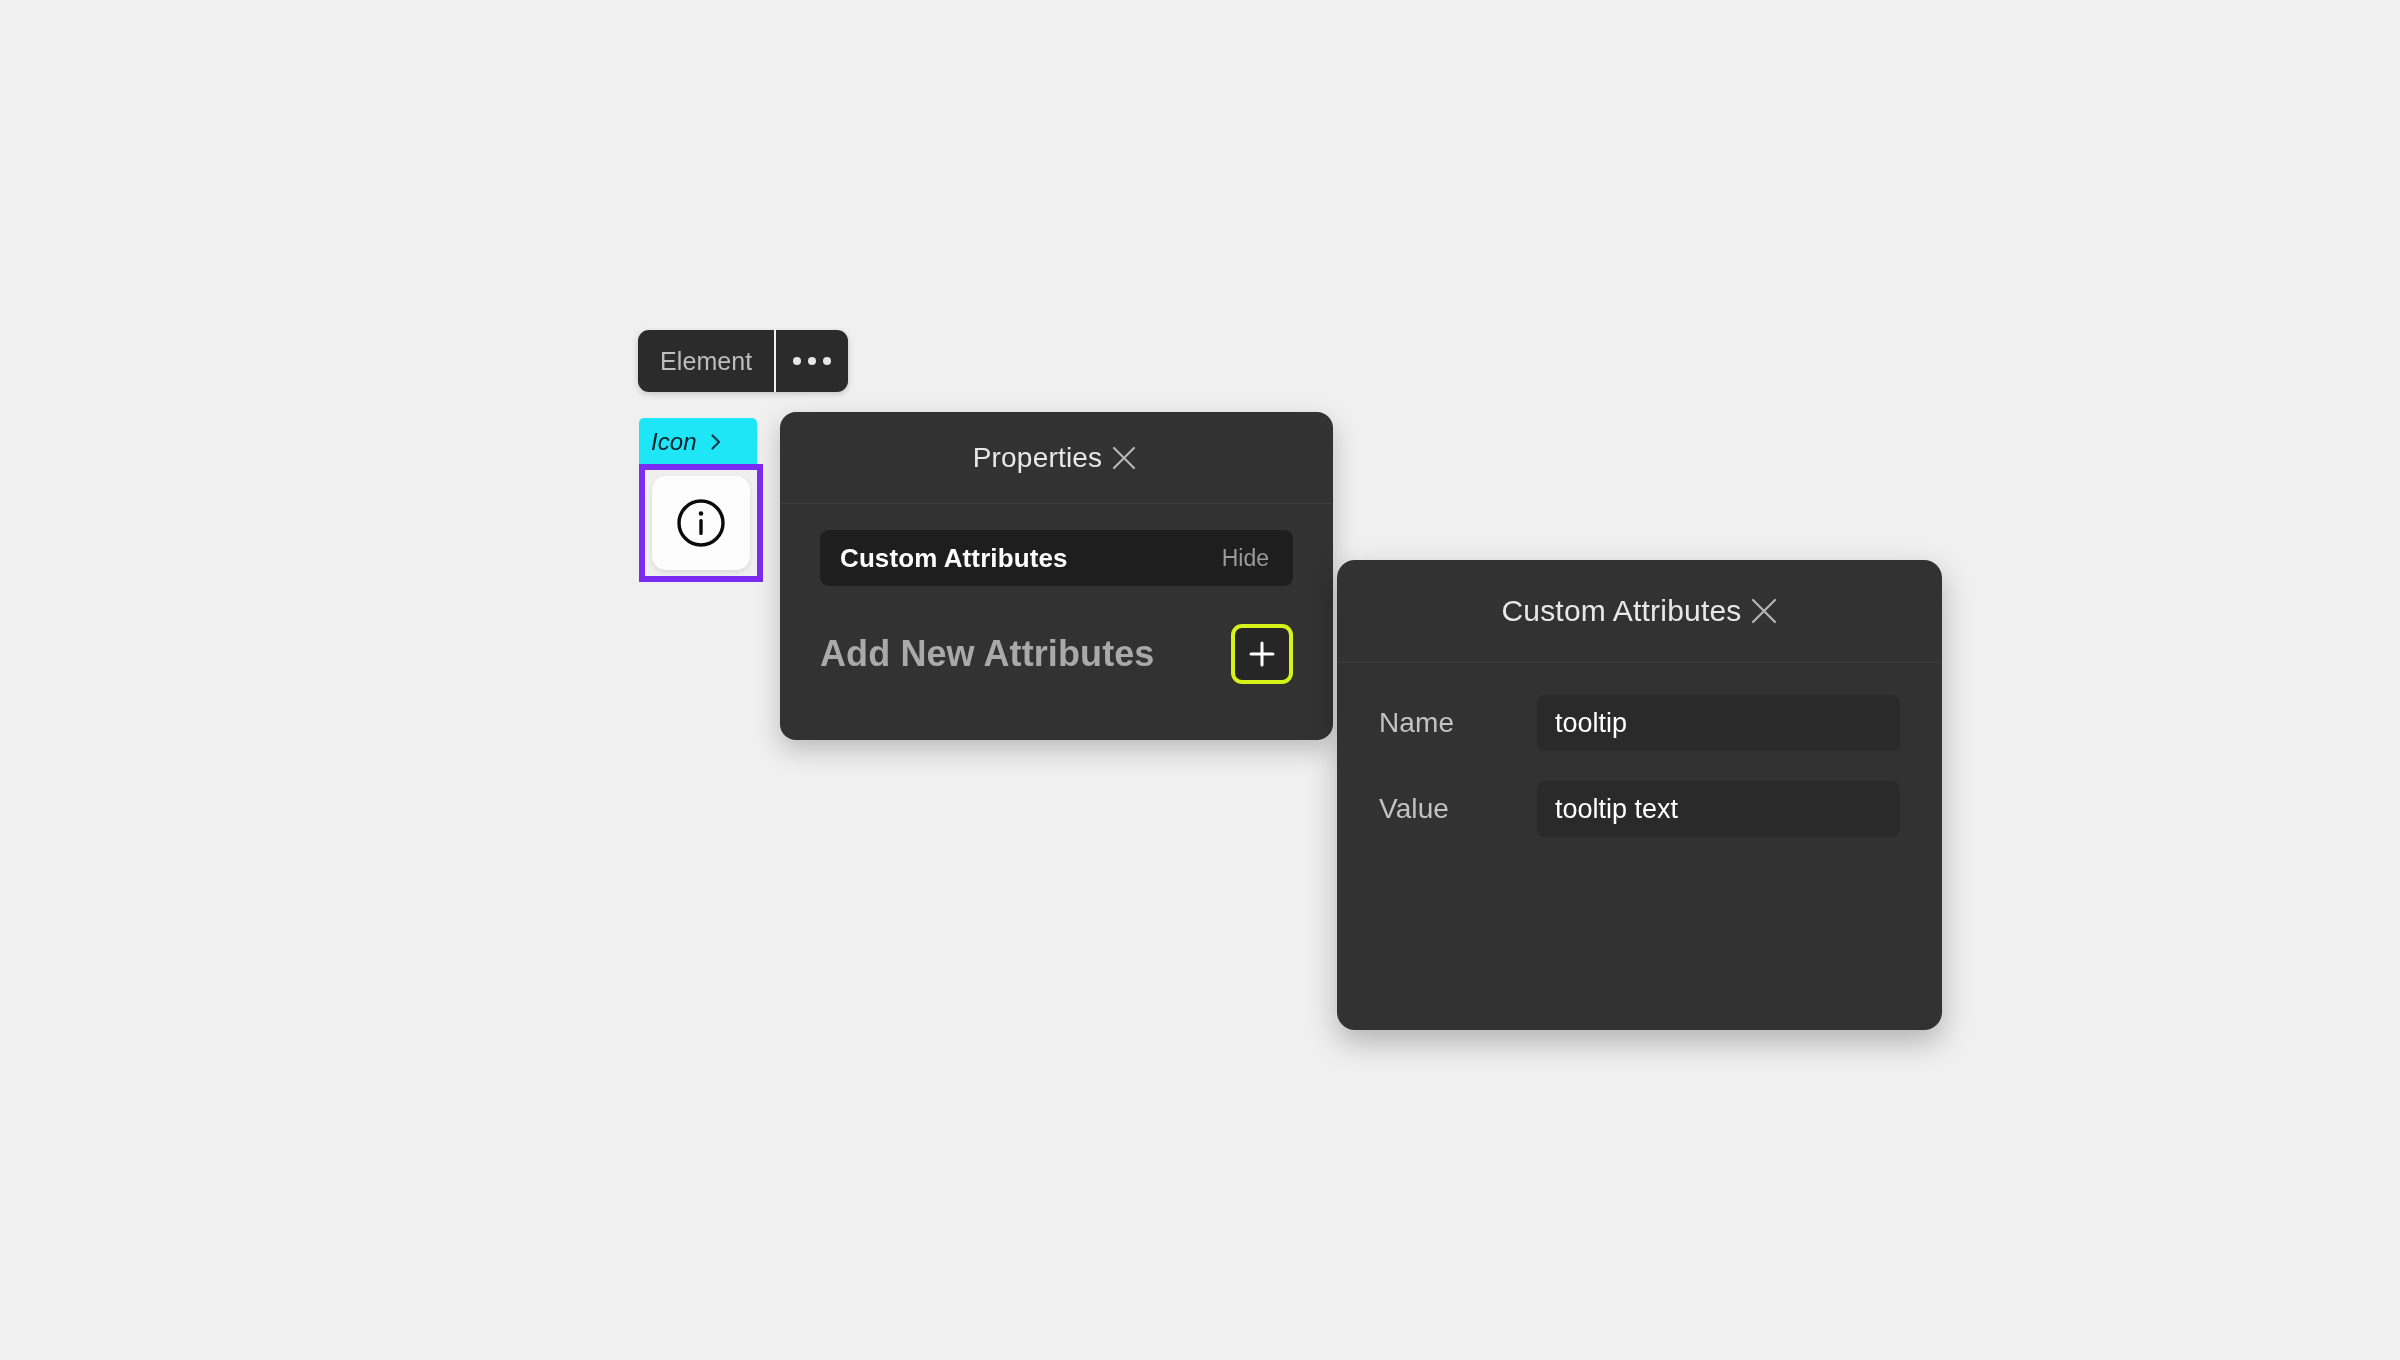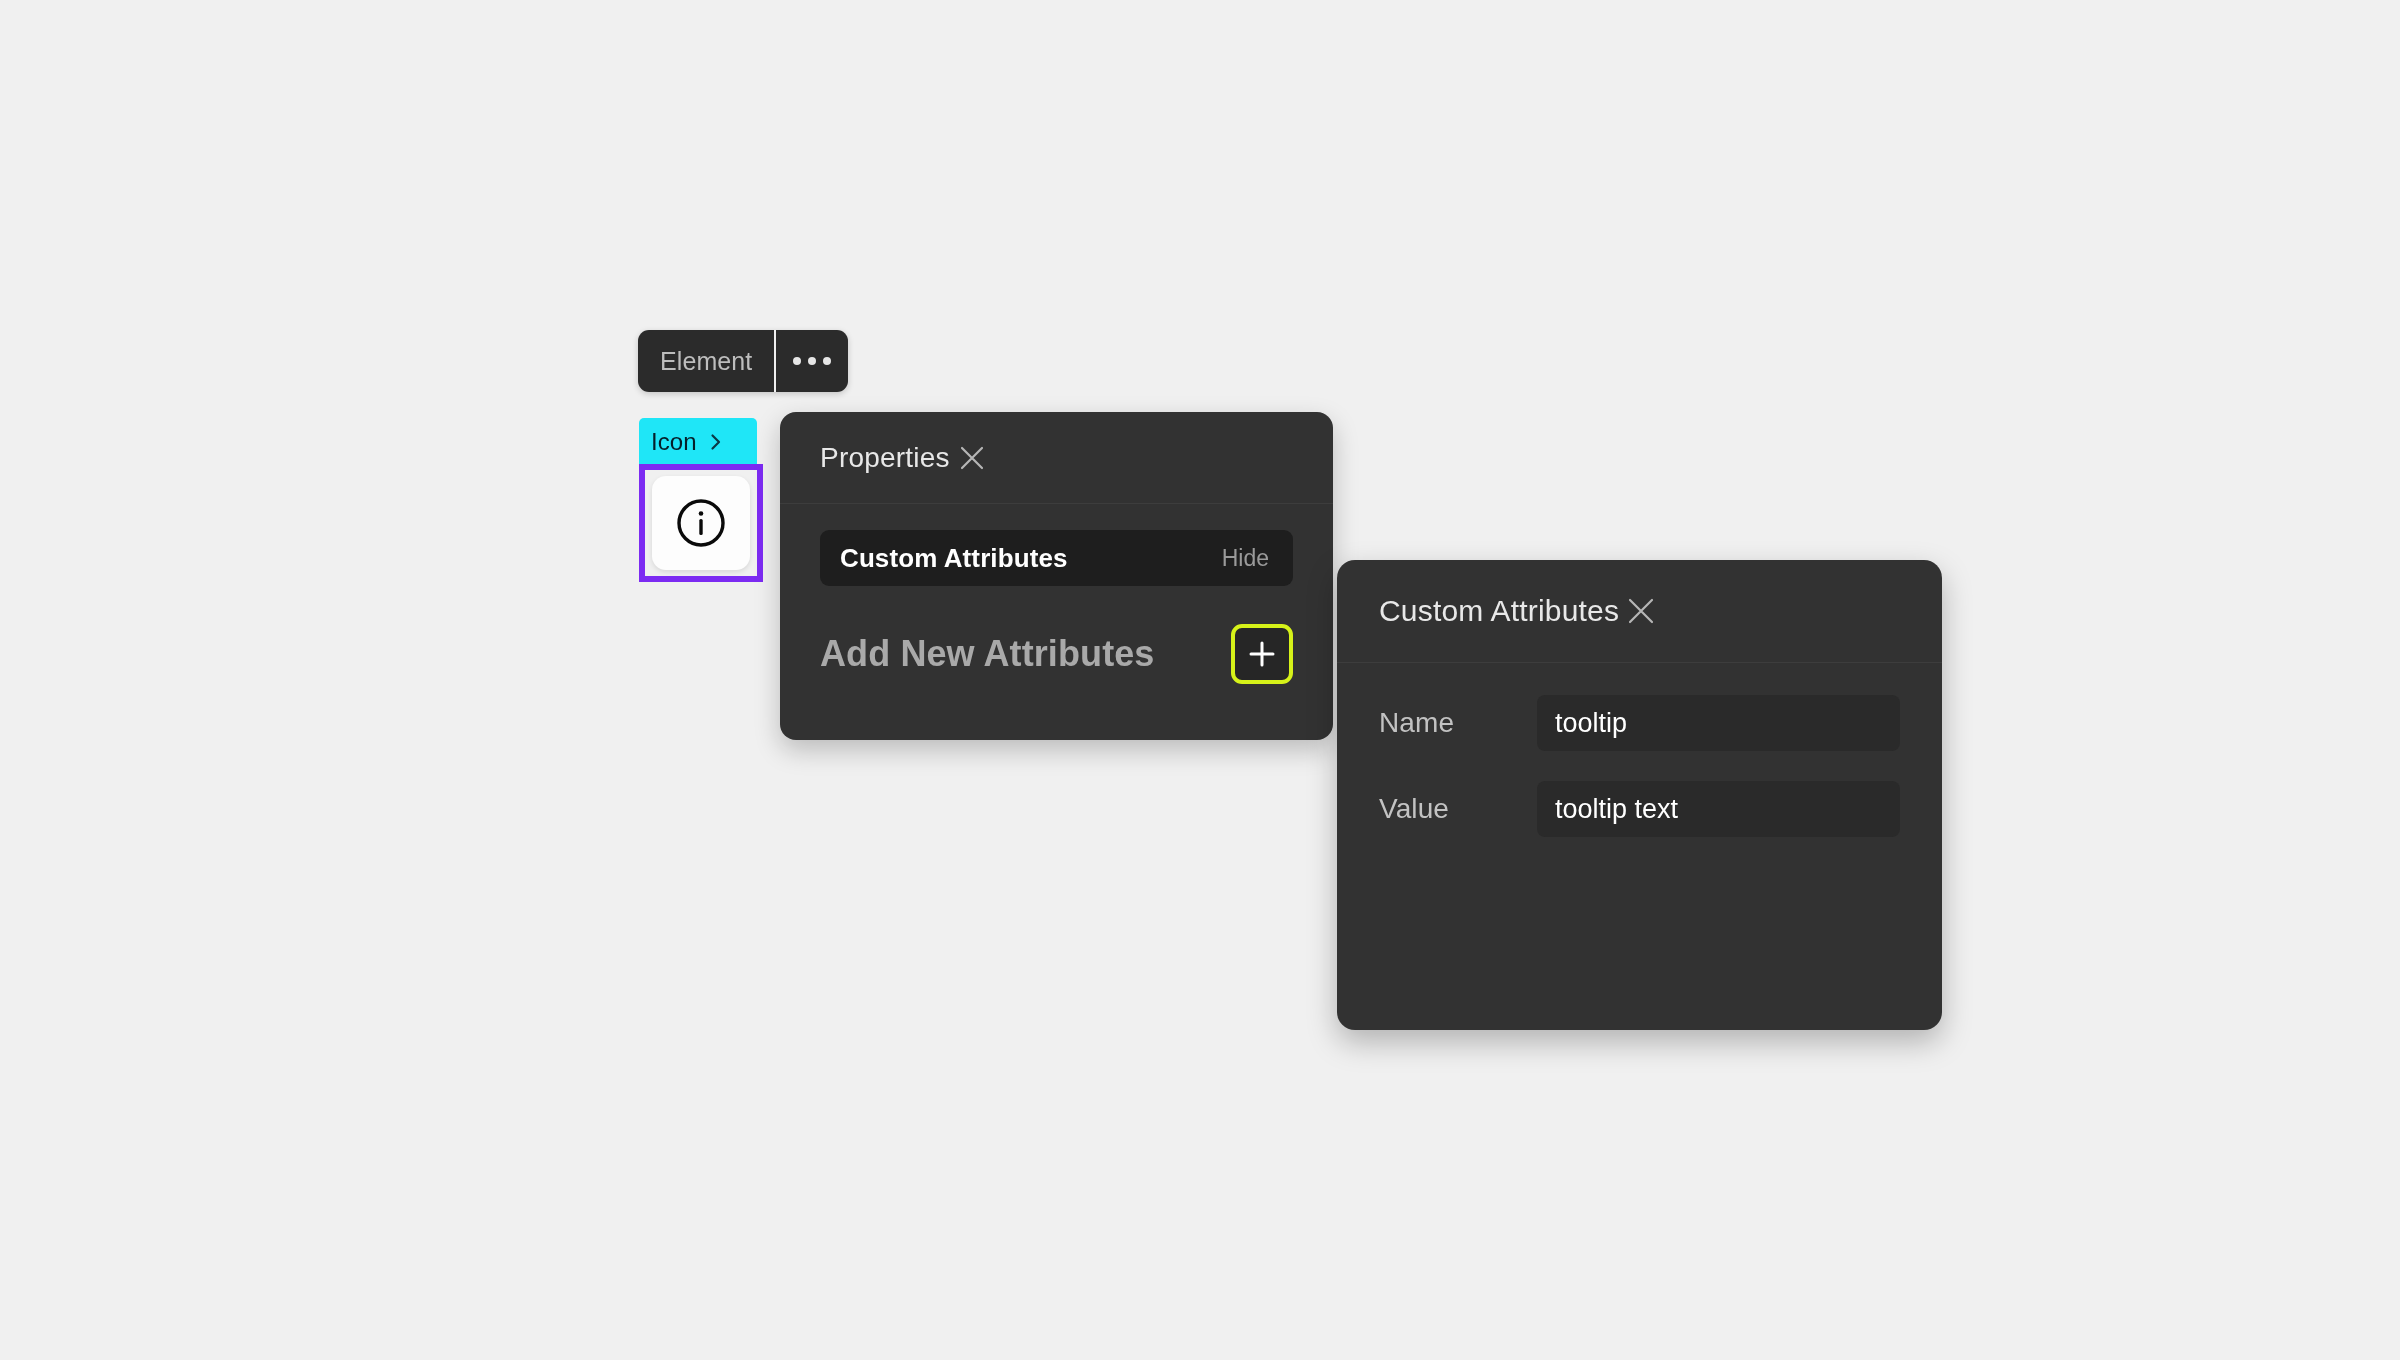--- a/index.html
+++ b/index.html
@@ -71,20 +71,21 @@
     top: 418px;
     width: 118px;
     height: 48px;
     background: #1fe6f7;
     border-radius: 5px 5px 0 0;
     display: flex;
     align-items: center;
     padding-left: 12px;
     box-sizing: border-box;
     gap: 8px;
+    font-style: italic;
   }
   #icon-badge .badge-text {
     font-size: 24px;
     color: #05202a;
     letter-spacing: 0.1px;
   }
   #icon-badge .badge-chevron {
     display: block;
     width: 18px;
     height: 18px;
@@ -127,21 +128,21 @@
     background: #323232;
     border-radius: 16px;
     box-shadow: 0 10px 26px rgba(0,0,0,0.22);
     box-sizing: border-box;
     overflow: hidden;
   }
   .panel-header {
     height: 92px;
     display: flex;
     align-items: center;
-    justify-content: flex-start;
+    justify-content: center;
     padding: 0 34px 0 40px;
     box-sizing: border-box;
     border-bottom: 1px solid #3d3d3d;
   }
   .panel-title {
     font-size: 28px;
     color: #e8e8e8;
     letter-spacing: 0.2px;
   }
   .close-x {

